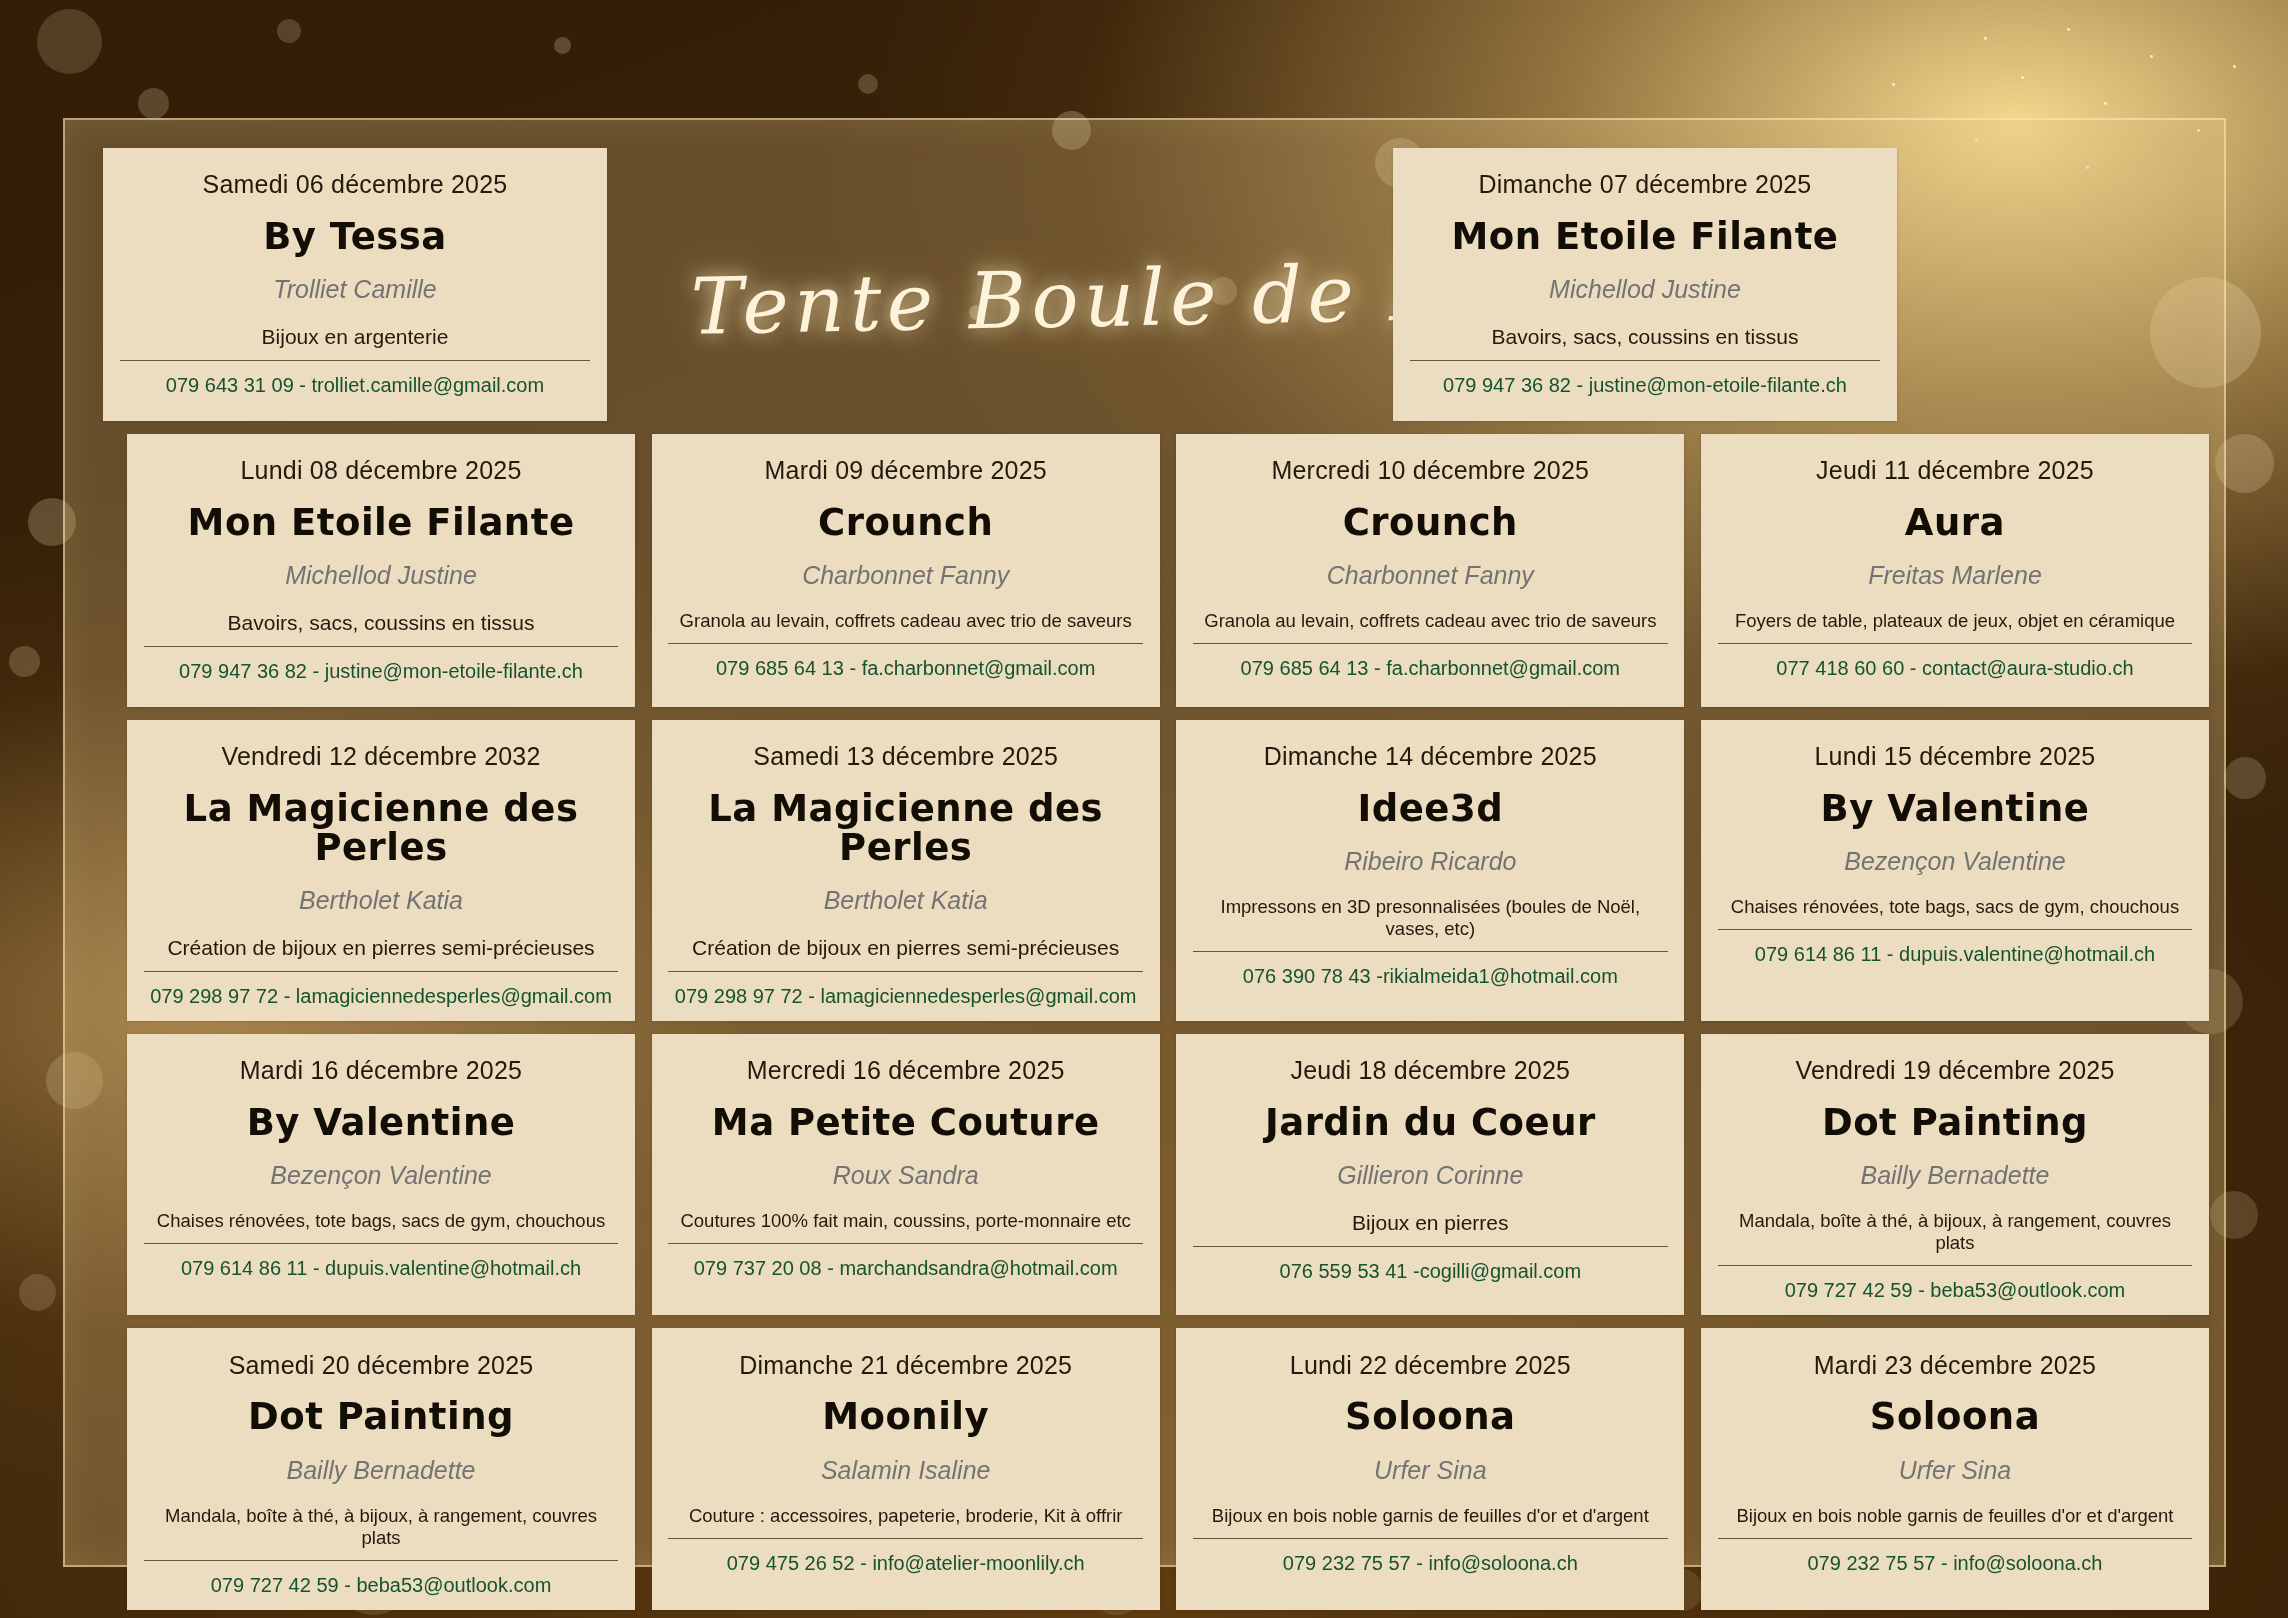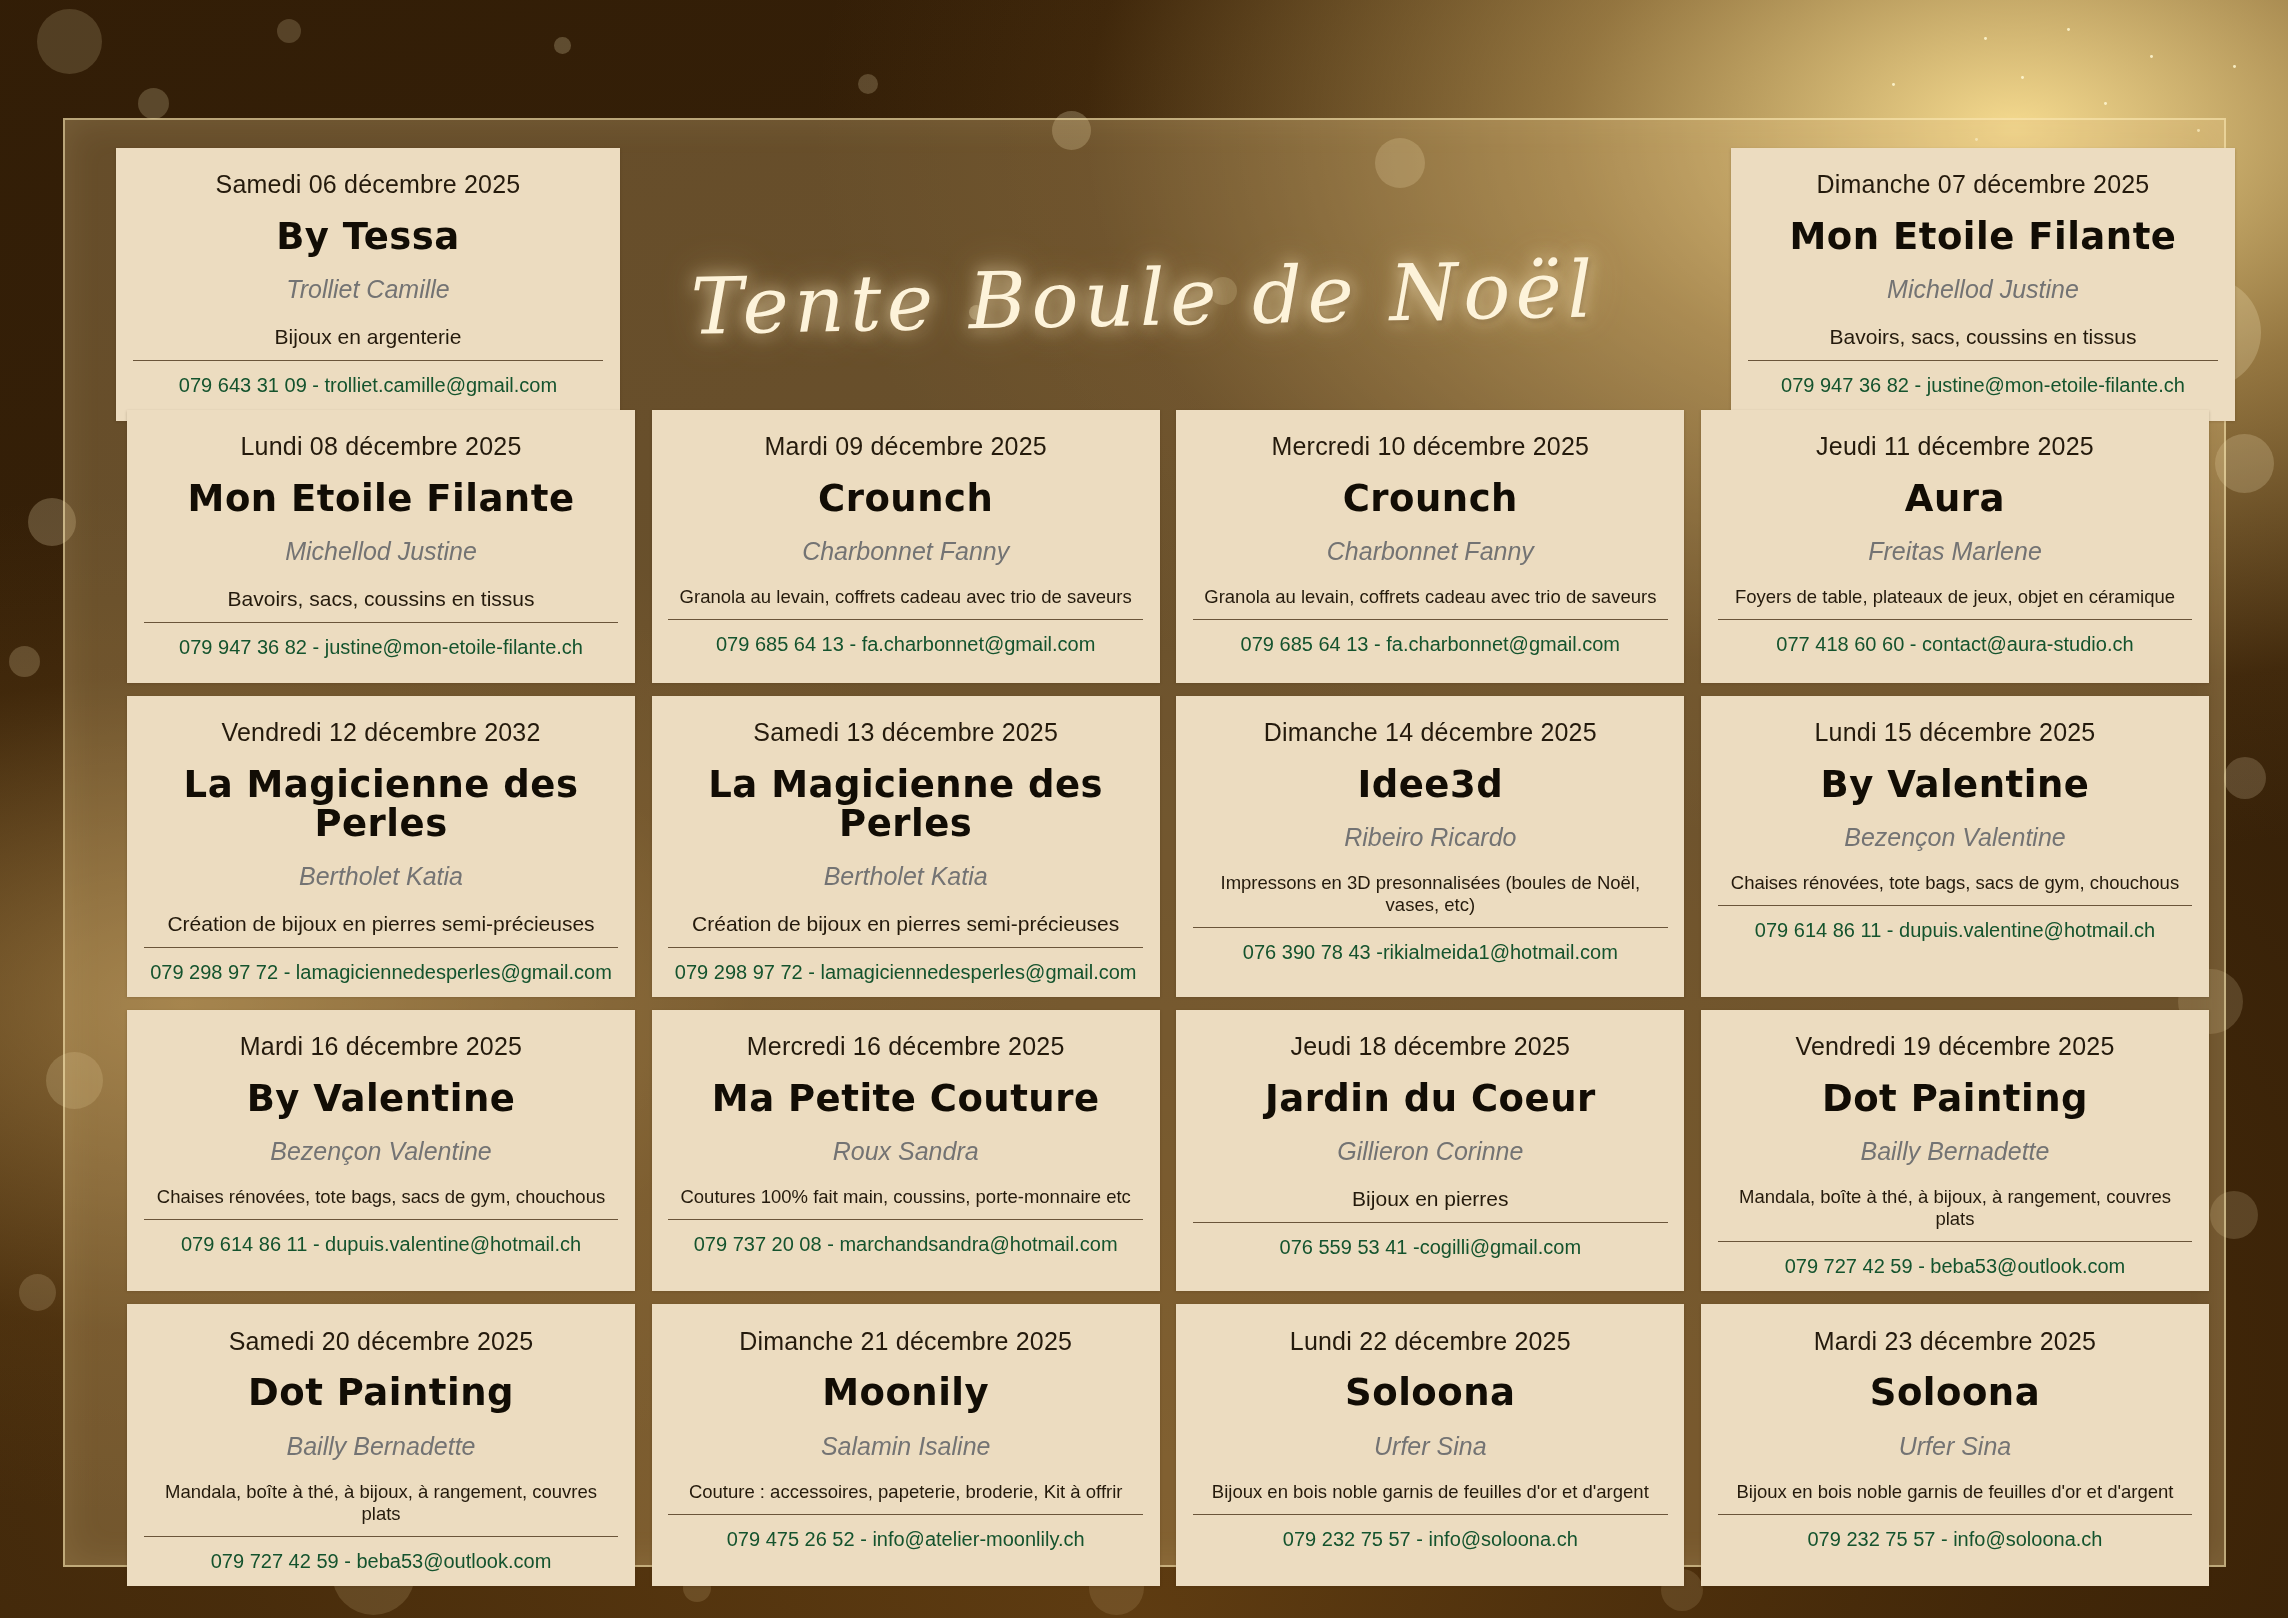--- a/index.html
+++ b/index.html
@@ -135,23 +135,23 @@
   .card-desc.small { font-size: 18.5px; }
   .card-contact {
     font-size: 20px;
     color: #14532d;
     margin-top: 13px;
   }
 
   
   .row-top {
     position: absolute;
-    left: 116px;
+    left: 103px;
     top: 148px;
-    width: 2119px;
+    width: 1794px;
     display: flex;
     justify-content: space-between;
   }
   .row-top .card {
     width: 504px;
   }
 </style>
 </head>
 <body>
 
@@ -208,21 +208,21 @@
     </div>
     <div class="card">
       <div class="card-date">Dimanche 07 décembre 2025</div>
       <div class="card-shop">Mon Etoile Filante</div>
       <div class="card-person">Michellod Justine</div>
       <div class="card-desc">Bavoirs, sacs, coussins en tissus</div>
       <div class="card-contact">079 947 36 82 - justine@mon-etoile-filante.ch</div>
     </div>
   </div>
 
-  <div class="grid" style="top:410px;padding-left:24px;">
+  <div class="grid" style="top:434px;padding-left:24px;">
 
     <div class="card">
       <div class="card-date">Lundi 08 décembre 2025</div>
       <div class="card-shop">Mon Etoile Filante</div>
       <div class="card-person">Michellod Justine</div>
       <div class="card-desc">Bavoirs, sacs, coussins en tissus</div>
       <div class="card-contact">079 947 36 82 - justine@mon-etoile-filante.ch</div>
     </div>
     <div class="card">
       <div class="card-date">Mardi 09 décembre 2025</div>

